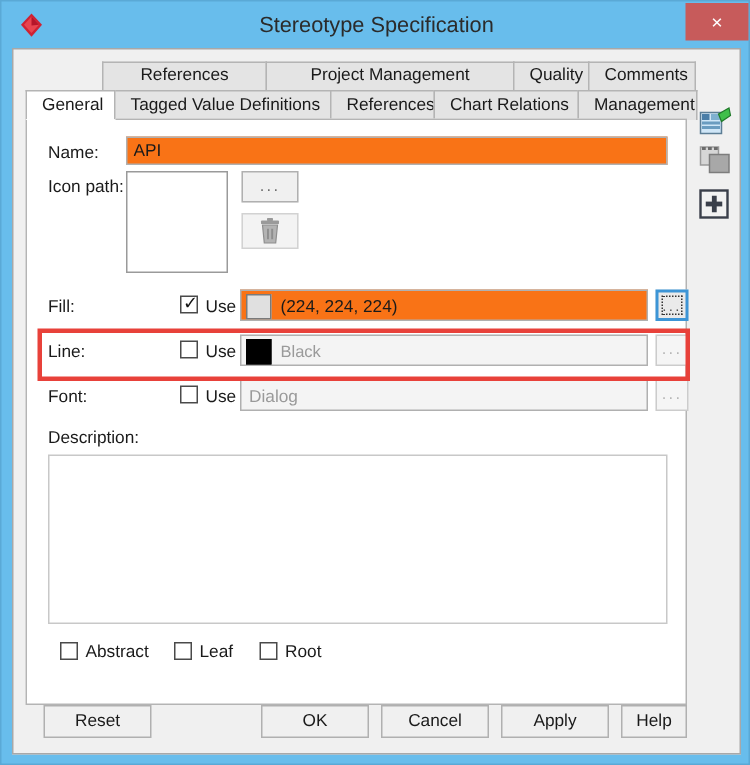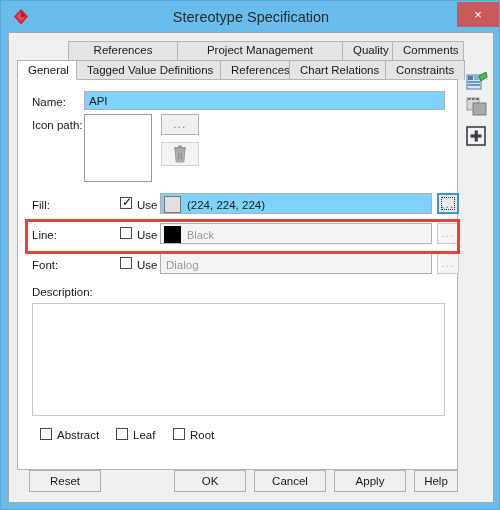--- a/index.html
+++ b/index.html
@@ -139,21 +139,21 @@
   
   .lbl {
     position: absolute;
     font-size: 11.5px;
     color: #1a1a1a;
     white-space: nowrap;
   }
   .field {
     position: absolute;
     box-sizing: border-box;
-    background: #7dd3fc;
+    background: #f97316;
     border: 1px solid #b0b0b0;
     font-family: "Liberation Sans", sans-serif;
     font-size: 11.5px;
     color: #1a1a1a;
     padding: 0 4px;
     line-height: 17px;
     outline: none;
   }
   .field.disabled {
     background: #f4f4f4;
@@ -289,21 +289,21 @@
         <div class="tab" style="width:110px">References</div>
         <div class="tab" style="width:166px">Project Management</div>
         <div class="tab" style="width:51px">Quality</div>
         <div class="tab" style="width:72px">Comments</div>
       </div>
       <div class="tabrow row2">
         <div class="tab active" style="width:60px">General</div>
         <div class="tab" style="width:145px">Tagged Value Definitions</div>
         <div class="tab" style="width:70px">References</div>
         <div class="tab" style="width:97px">Chart Relations</div>
-        <div class="tab" style="width:80px">Constraints</div>
+        <div class="tab" style="width:80px">Management</div>
       </div>
     </div>
 
     <div class="side-icons">
       <div class="side-icon i1">
         <svg width="22" height="22" viewBox="0 0 22 22">
           <rect x="1" y="4" width="14" height="14" fill="#cfe6f7" stroke="#5b7d95" stroke-width="1"></rect>
           <rect x="2" y="5" width="5" height="4" fill="#4a7ea8"></rect>
           <rect x="8" y="5" width="6" height="4" fill="#7fb0d0"></rect>
           <rect x="2" y="10" width="12" height="2" fill="#6a9cc0"></rect>

